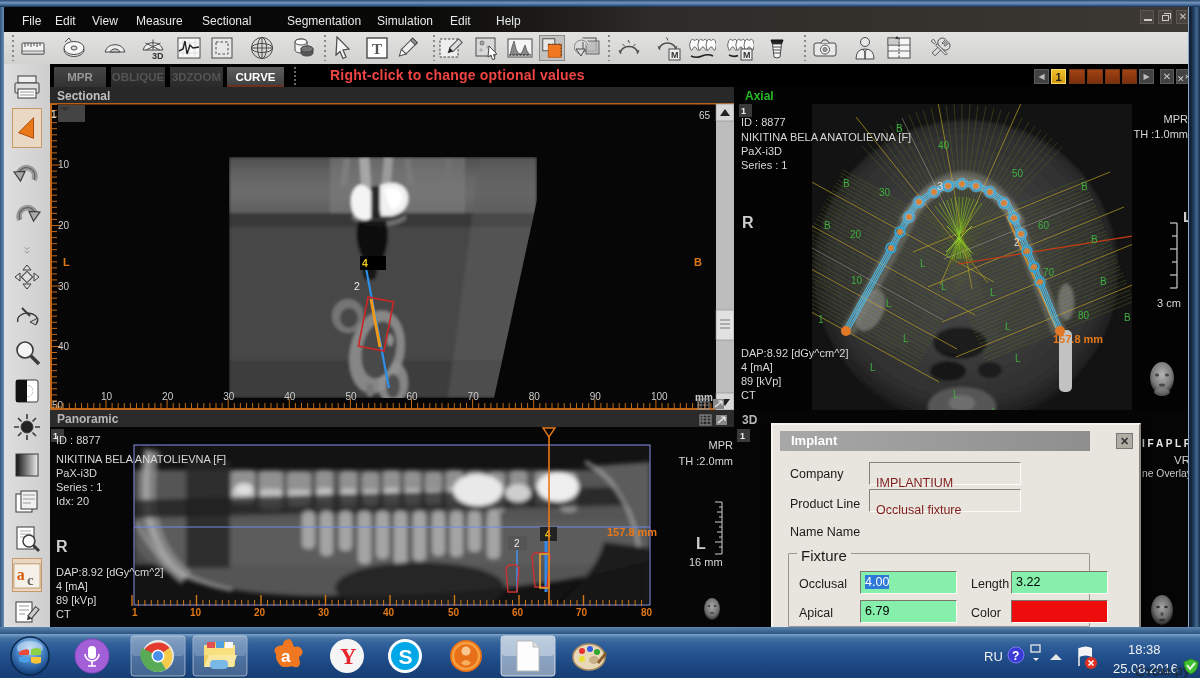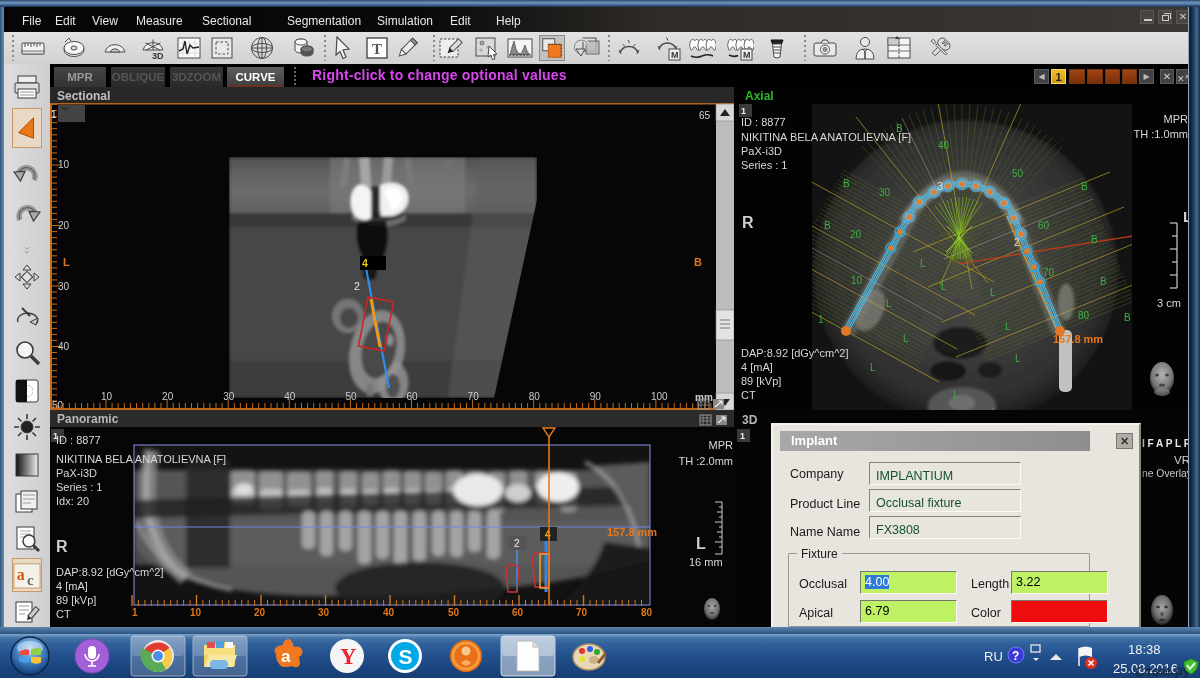--- a/index.html
+++ b/index.html
@@ -22,22 +22,22 @@
 
 #tabrow{left:50px;top:64px;width:1138px;height:23px;background:#000}
 .tab{position:absolute;top:3px;height:20px;text-align:center;font-size:11.5px;font-weight:bold;padding-top:4px}
 
 #lbar{left:4px;top:64px;width:46px;height:563px;background:linear-gradient(90deg,#dedede,#cecece)}
 .licon{position:absolute;left:8px}
 
 #dlg{left:771px;top:423px;width:370px;height:209px;background:#e8e5de;border-top:2px solid #f5f3ee;border-left:2px solid #f5f3ee;border-right:2px solid #8a867e;border-bottom:2px solid #8a867e;box-shadow:2px 3px 6px rgba(0,0,0,.6)}
 #dlgtitle{position:absolute;left:7px;top:6px;width:310px;height:20px;background:linear-gradient(90deg,#a8a8a8,#8e8e8e);color:#fff;font-weight:bold;font-size:13px;padding:2px 8px 0 11px}
 .dlbl{position:absolute;color:#1a1a1a;font-size:12.5px}
-.dbox{position:absolute;left:96px;width:152px;height:23px;background:#e8e5de;border-top:1.5px solid #87837b;border-left:1.5px solid #87837b;border-bottom:1.5px solid #fbfaf7;border-right:1.5px solid #fbfaf7;color:#14532d;font-size:12.5px;padding:6px 0 0 6px}
-.fin{position:absolute;width:97px;height:23px;background:#bef264;border-top:1.5px solid #7a766e;border-left:1.5px solid #7a766e;border-bottom:1.5px solid #fbfaf7;border-right:1.5px solid #fbfaf7;color:#000;font-size:12.5px;padding:3px 0 0 4px}
+.dbox{position:absolute;left:96px;width:152px;height:23px;background:#e8e5de;border-top:1.5px solid #87837b;border-left:1.5px solid #87837b;border-bottom:1.5px solid #fbfaf7;border-right:1.5px solid #fbfaf7;color:#7f1d1d;font-size:12.5px;padding:13px 0 0 6px}
+.fin{position:absolute;width:97px;height:23px;background:#86efac;border-top:1.5px solid #7a766e;border-left:1.5px solid #7a766e;border-bottom:1.5px solid #fbfaf7;border-right:1.5px solid #fbfaf7;color:#000;font-size:12.5px;padding:3px 0 0 4px}
 
 #taskbar{left:0;top:634px;width:1200px;height:44px;background:linear-gradient(#7fa5cd,#4673a4 9%,#31619b 22%,#245390 45%,#1c4781 70%,#173e74)}
 .gn{fill:#3fae3f;font-size:10px;font-family:"Liberation Sans",sans-serif}
 .wt{fill:#d8d8d8;font-size:11px;font-family:"Liberation Sans",sans-serif}
 </style></head>
 <body>
 <div id="root">
  <div id="btop" class="abs"></div>
  <div id="bleft" class="abs"></div>
 
@@ -222,21 +222,21 @@
 <div class="abs" style="left:838px;top:47px;width:5px;height:2px;background:#555"></div>
 <div class="abs" style="left:912px;top:47px;width:5px;height:2px;background:#555"></div>
     </div>
 
 <div id="tabrow" class="abs">
  <div class="tab" style="left:4px;width:52px;background:linear-gradient(#454545,#333);color:#999">MPR</div>
  <div class="tab" style="left:61px;width:54px;background:linear-gradient(#353535,#2a2a2a);color:#555">OBLIQUE</div>
  <div class="tab" style="left:120px;width:53px;background:linear-gradient(#353535,#2a2a2a);color:#555">3DZOOM</div>
  <div class="tab" style="left:177px;width:57px;background:linear-gradient(#5e5e5e,#404040);color:#fff;border-bottom:2px solid #6a3020">CURVE</div>
  <div class="abs" style="left:244px;top:3px;width:2px;height:18px;background-image:linear-gradient(#666 2px,transparent 2px);background-size:2px 4px"></div>
- <div class="abs" style="left:262px;top:3px;color:#d946ef;font-size:14px;font-weight:bold;letter-spacing:0.2px">Right-click to change optional values</div>
+ <div class="abs" style="left:280px;top:3px;color:#ef4444;font-size:14px;font-weight:bold;letter-spacing:0.2px">Right-click to change optional values</div>
  <div class="abs" style="left:984px;top:5px;width:15px;height:15px;background:#424242;border:1px solid #5a5a5a;color:#bbb;font-size:8px;text-align:center;line-height:14px">◀</div>
  <div class="abs" style="left:1001px;top:5px;width:15px;height:15px;background:linear-gradient(#f0be2a,#d09a14);border:1px solid #f8d860;color:#222;font-size:11px;font-weight:bold;text-align:center;line-height:14px">1</div>
  <div class="abs" style="left:1019px;top:5px;width:16px;height:15px;background:linear-gradient(#a04414,#7c2e0c);border:1px solid #713511"></div>
  <div class="abs" style="left:1037px;top:5px;width:16px;height:15px;background:linear-gradient(#a04414,#7c2e0c);border:1px solid #713511"></div>
  <div class="abs" style="left:1055px;top:5px;width:15px;height:15px;background:linear-gradient(#a04414,#7c2e0c);border:1px solid #713511"></div>
  <div class="abs" style="left:1072px;top:5px;width:15px;height:15px;background:linear-gradient(#a04414,#7c2e0c);border:1px solid #713511"></div>
  <div class="abs" style="left:1089px;top:5px;width:15px;height:15px;background:#424242;border:1px solid #5a5a5a;color:#bbb;font-size:8px;text-align:center;line-height:14px">▶</div>
  <div class="abs" style="left:1110px;top:5px;width:14px;height:15px;background:#424242;border:1px solid #5a5a5a;color:#ccc;font-size:10px;text-align:center;line-height:13px">✕</div>
  <div class="abs" style="left:1126px;top:5px;width:14px;height:15px;background:#424242;border:1px solid #5a5a5a;color:#ccc;font-size:9px;text-align:center;line-height:13px">✕<span style="font-size:7px;vertical-align:3px">✕</span></div>
 </div>
@@ -1167,23 +1167,22 @@
 </svg>
 
 <div id="dlg" class="abs">
  <div id="dlgtitle">Implant</div>
  <div class="abs" style="left:343px;top:8px;width:17px;height:16px;background:#b0ada4;border:1px solid #777;color:#333;font-weight:bold;font-size:11px;text-align:center;line-height:15px">✕</div>
  <div class="dlbl" style="left:17px;top:42px">Company</div>
  <div class="dbox" style="top:37px">IMPLANTIUM</div>
  <div class="dlbl" style="left:17px;top:72px">Product Line</div>
  <div class="dbox" style="top:64px">Occlusal fixture</div>
  <div class="dlbl" style="left:17px;top:100px">Name Name</div>
- <div class="dbox" style="top:91px">FX3808</div>
  <div class="abs" style="left:15px;top:128px;width:302px;height:74px;border:1px solid #9a968e;border-radius:1px"></div>
- <div class="abs" style="left:24px;top:122px;background:#e8e5de;padding:0 4px;font-size:12px;color:#1a1a1a">Fixture</div>
+ <div class="abs" style="left:24px;top:122px;background:#e8e5de;padding:0 4px;font-size:15px;color:#1a1a1a">Fixture</div>
  <div class="dlbl" style="left:26px;top:152px">Occlusal</div>
  <div class="fin" style="left:87px;top:146px"><span style="background:#2e78d8;color:#fff">4.00</span></div>
  <div class="dlbl" style="left:198px;top:152px">Length</div>
  <div class="fin" style="left:238px;top:146px">3.22</div>
  <div class="dlbl" style="left:26px;top:181px">Apical</div>
  <div class="fin" style="left:87px;top:175px">6.79</div>
  <div class="dlbl" style="left:198px;top:181px">Color</div>
  <div class="fin" style="left:238px;top:175px;background:#ee0d0d;border-color:#7a766e #fbfaf7 #fbfaf7 #7a766e"></div>
 </div>
 

